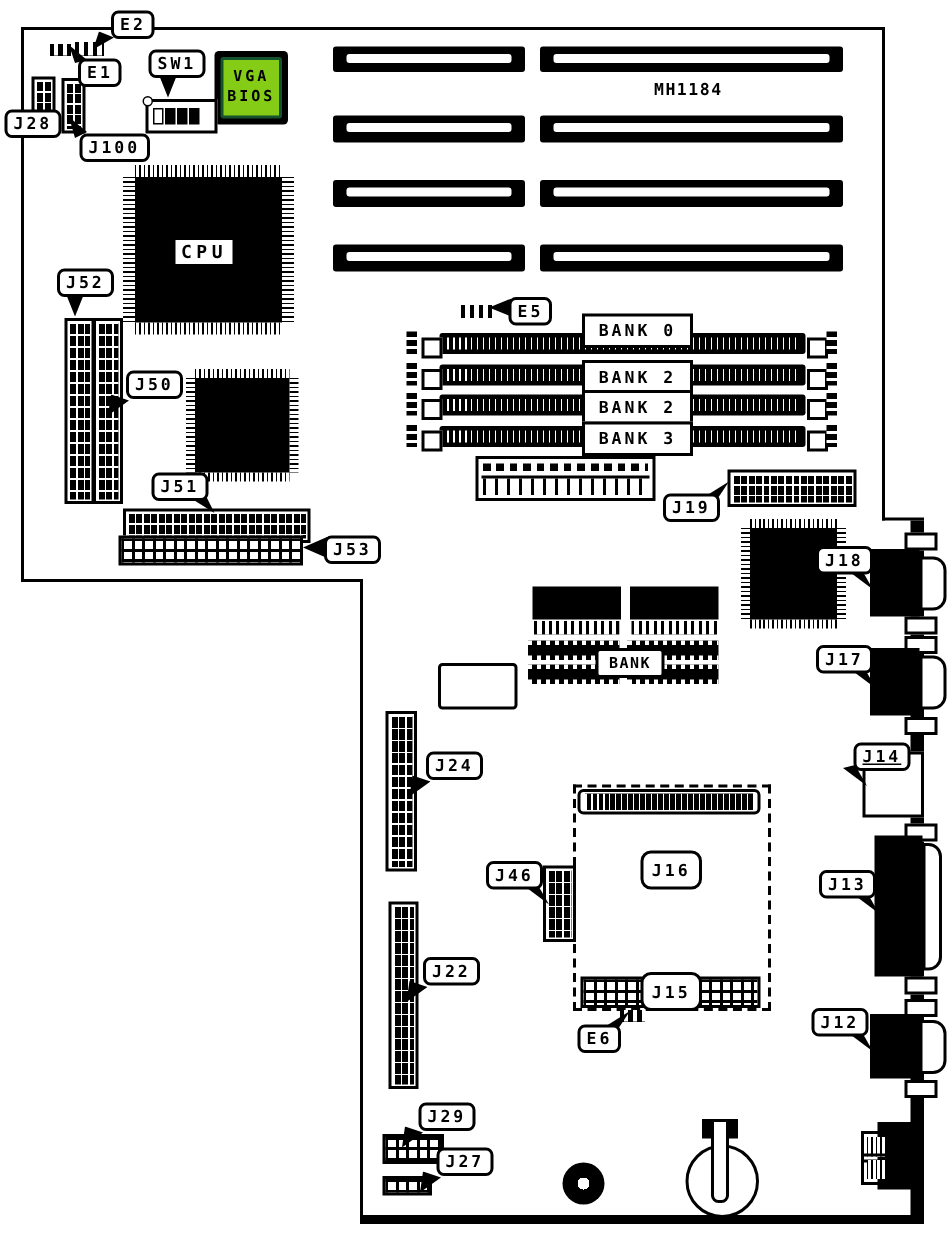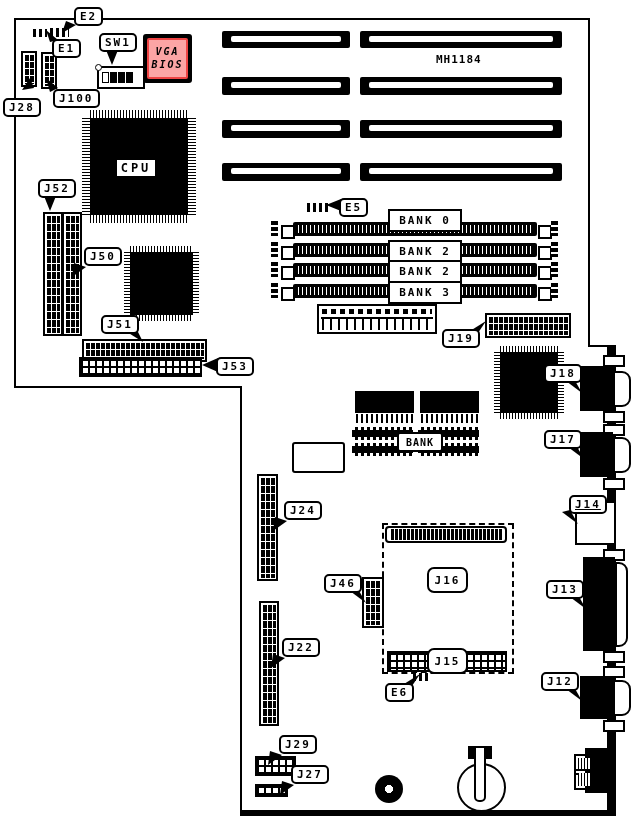--- a/index.html
+++ b/index.html
@@ -41,23 +41,23 @@
   .brk{position:absolute;background:#fff;border:2px solid #000;z-index:11;}
   
   .lbl{position:absolute;background:#fff;border:2px solid #000;display:flex;align-items:center;justify-content:center;
        font-weight:bold;font-size:11px;letter-spacing:2px;z-index:20;white-space:nowrap;}
   
   .co{position:absolute;background:#fff;border:2px solid #000;border-radius:5px;height:15px;padding:0 4px;
       display:flex;align-items:center;justify-content:center;font-weight:bold;font-size:11px;
       letter-spacing:2px;z-index:30;white-space:nowrap;}
   .tail{position:absolute;z-index:29;}
   .plcc{position:absolute;background:#000;border-radius:3px;z-index:12;display:flex;}
-  .plcc-inner{margin:4px;flex:1;background:#fca5a5;border:2px solid #ef4444;border-radius:2px;
+  .plcc-inner{margin:4px;flex:1;background:#84cc16;border:2px solid #14532d;border-radius:2px;
       display:flex;flex-direction:column;align-items:center;justify-content:center;
-      font-weight:bold;font-size:10px;letter-spacing:2px;line-height:1.25;font-style:italic;}
+      font-weight:bold;font-size:10px;letter-spacing:2px;line-height:1.25;}
   .dshell{position:absolute;background:#fff;border:2px solid #000;border-radius:0 9px 9px 0;z-index:16;}
   .tab{position:absolute;background:#fff;border:2px solid #000;z-index:15;}
   .dipc{position:absolute;background-color:#000;z-index:12;background-repeat:no-repeat;
         background-image:repeating-linear-gradient(to right,#fff 0 3px,transparent 3px 6px),
                          repeating-linear-gradient(to right,#fff 0 3px,transparent 3px 6px);
         background-size:100% 3px,100% 3px;background-position:0 0,0 100%;}
   .pstrip{position:absolute;background-color:#000;z-index:12;
         background-image:repeating-linear-gradient(to right,transparent 0 2px,#fff 2px 5px);}
   .white-box{position:absolute;background:#fff;border:2px solid #000;z-index:16;}
   .dip-cell{width:7px;height:11px;margin-right:1px;}
@@ -233,21 +233,21 @@
       <polygon points="0,12 4,0 14,4" fill="#000"></polygon>
     </svg>
 
   <div class="co" style="left:52px;top:39px;">
       <span>E1</span>
     </div>
   <svg class="tail" style="left:44px;top:30px;" width="14" height="12">
       <polygon points="2,0 14,10 6,12" fill="#000"></polygon>
     </svg>
 
-  <div class="co" style="left:3px;top:98px;">
+  <div class="co" style="left:3px;top:73px;">
       <span>J28</span>
     </div>
   <svg class="tail" style="left:22px;top:78px;" width="14" height="14">
       <polygon points="8,0 0,12 12,10" fill="#000"></polygon>
     </svg>
 
   <div class="co" style="left:53px;top:89px;">
       <span>J100</span>
     </div>
   <svg class="tail" style="left:44px;top:78px;" width="14" height="14">

